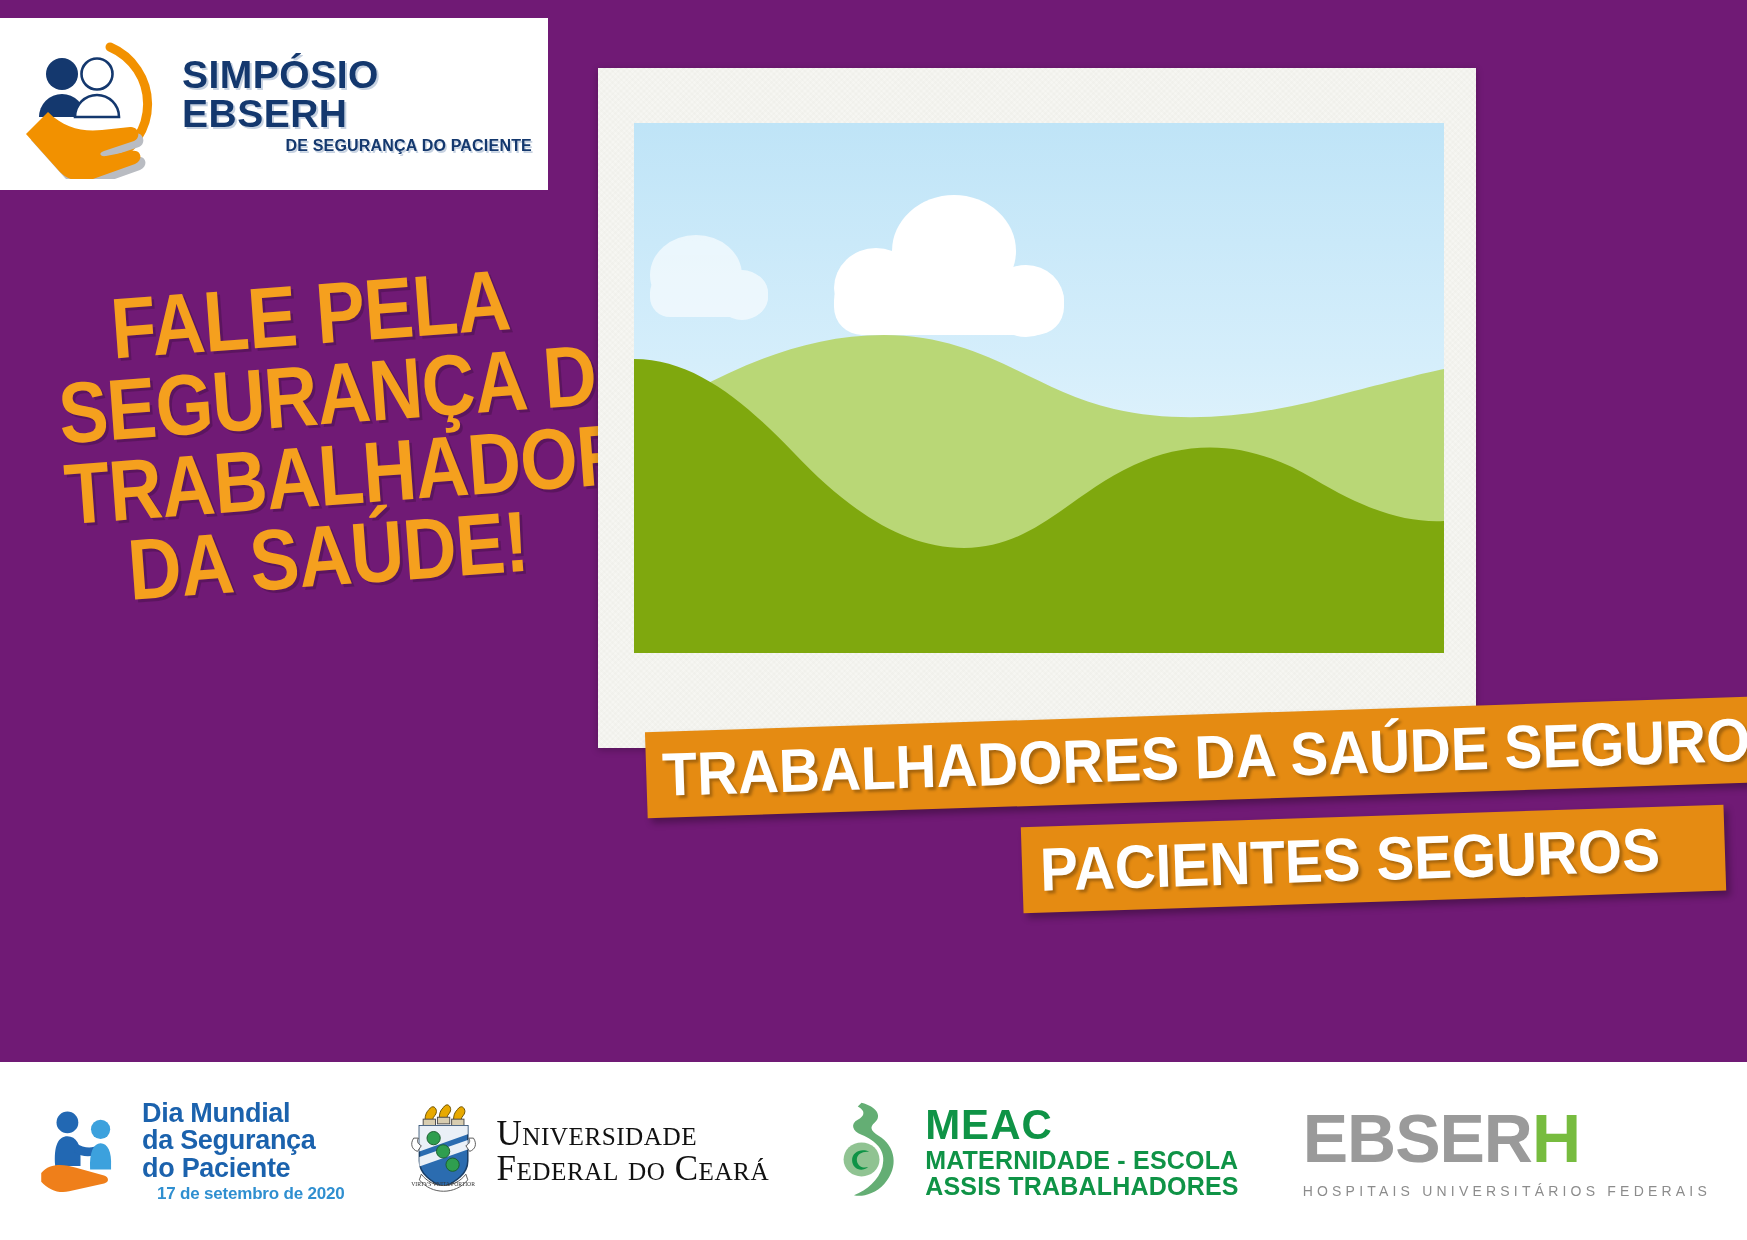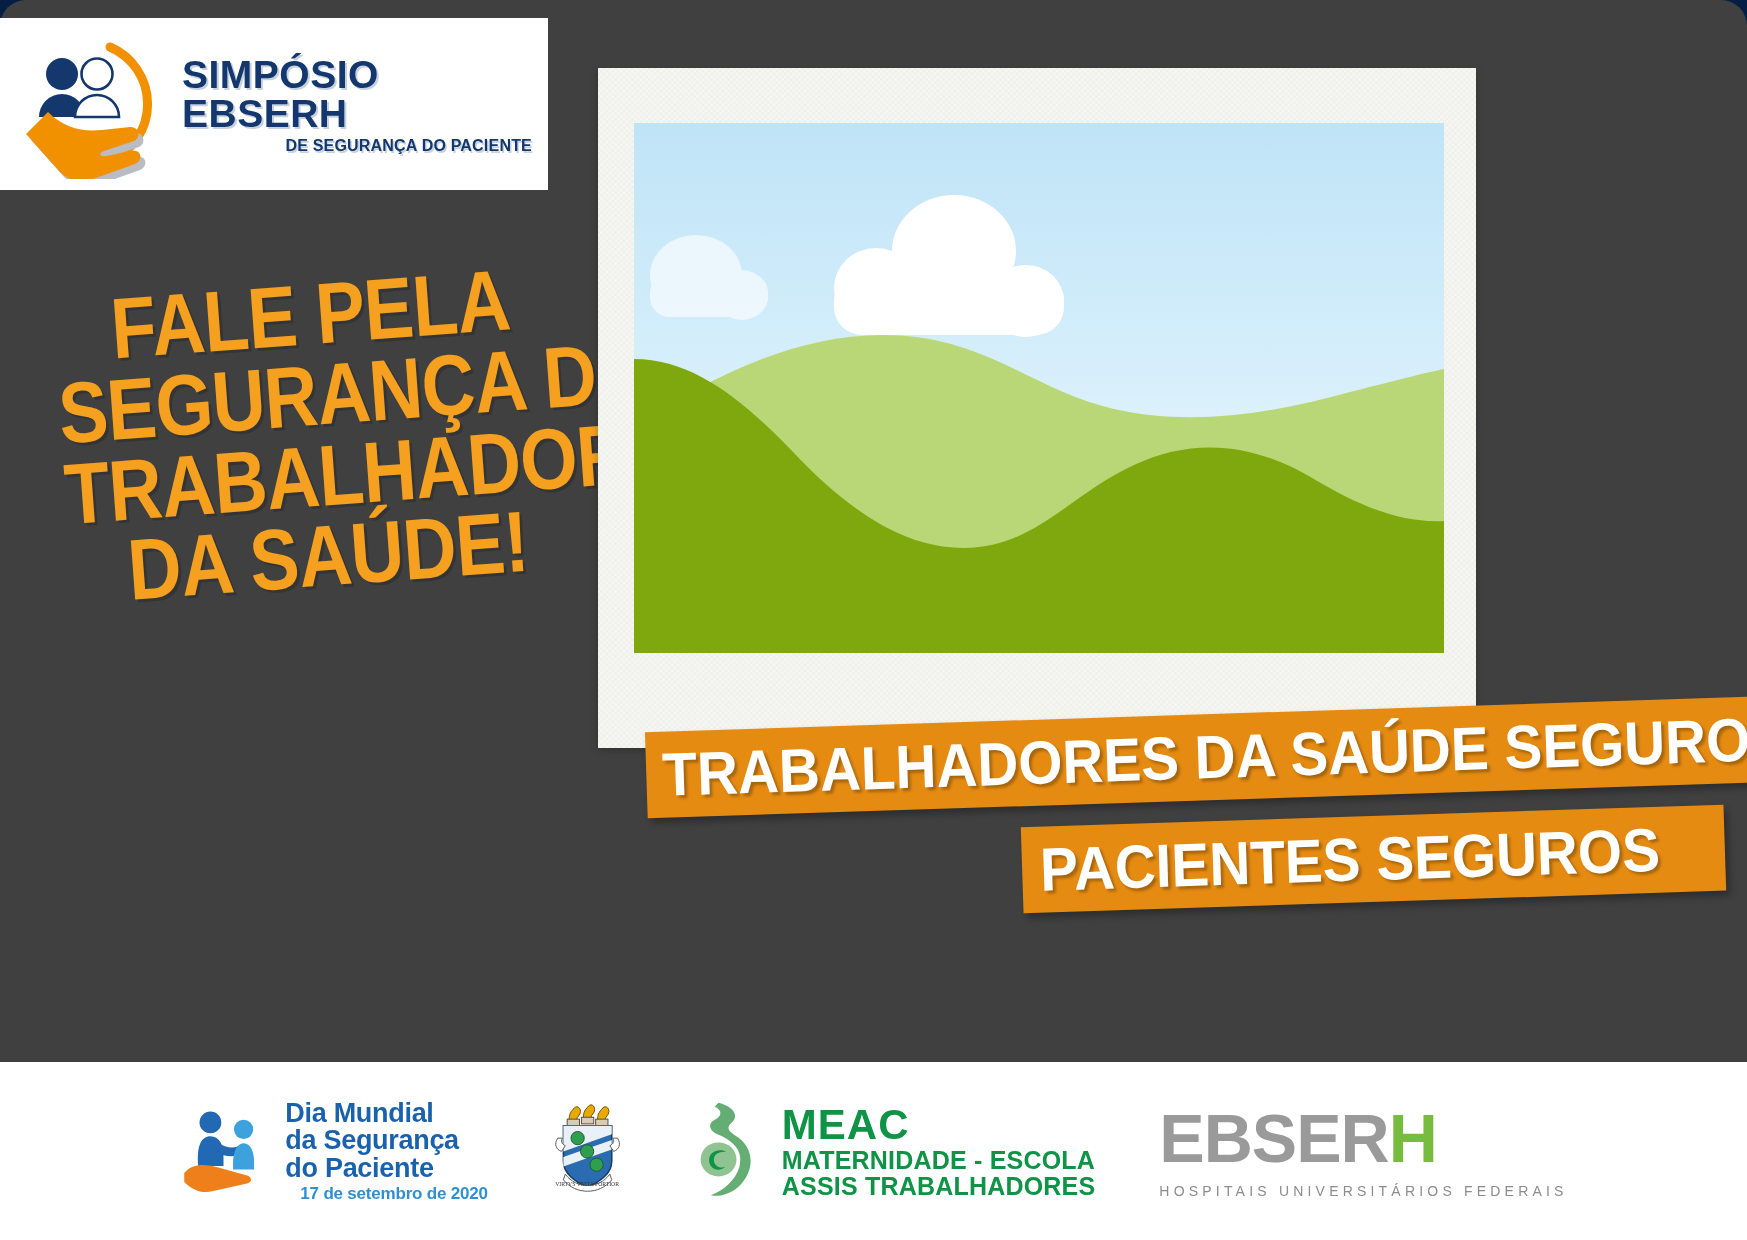--- a/index.html
+++ b/index.html
@@ -3,21 +3,21 @@
 <meta charset="utf-8">
 <style>
   html,body{margin:0;padding:0;}
   body{
     width:1747px;height:1240px;
     background:#041e45;
     font-family:"Liberation Sans",sans-serif;
     overflow:hidden;
     position:relative;
   }
-  .stage{position:absolute;inset:0;background:#404040;border-radius:26px;}
+  .stage{position:absolute;inset:0;background:#701a75;}
 
   
   .logo-card{
     position:absolute;left:0;top:18px;width:548px;height:172px;
     background:#ffffff;
     display:flex;align-items:center;
   }
   .logo-mark{
     position:relative;width:168px;height:150px;margin-left:14px;flex:0 0 auto;
   }
@@ -218,20 +218,24 @@
           <path d="M12 58 L63 40 L63 50 L12 68 Z" fill="#ffffff" opacity="0.9"></path>
           <circle cx="27" cy="38" r="7" fill="#2f9e4f" stroke="#1a5c2e" stroke-width="1"></circle>
           <circle cx="37" cy="52" r="7" fill="#2f9e4f" stroke="#1a5c2e" stroke-width="1"></circle>
           <circle cx="47" cy="66" r="7" fill="#2f9e4f" stroke="#1a5c2e" stroke-width="1"></circle>
           <path d="M6 38 c-4,6 -2,12 4,14 l4 -6 c-4,-2 -5,-5 -3,-8 z" fill="#fff" stroke="#555" stroke-width="1"></path>
           <path d="M69 38 c4,6 2,12 -4,14 l-4 -6 c4,-2 5,-5 3,-8 z" fill="#fff" stroke="#555" stroke-width="1"></path>
           <path d="M14 76 C26 92, 49 92, 61 76 L63 82 C50 98, 25 98, 12 82 Z" fill="#fff" stroke="#555" stroke-width="1"></path>
           <text x="37" y="88" font-size="6" text-anchor="middle" fill="#333" font-family="Liberation Serif, serif">VIRTVS VNITA FORTIOR</text>
         </svg>
       </span>
+      <div class="ufc-text">
+        <span class="ufc-1"><span>U</span><span class="sc">NIVERSIDADE</span></span>
+        <span class="ufc-2"><span>F</span><span class="sc">EDERAL</span>&nbsp;<span class="sc">DO</span>&nbsp;<span>C</span><span class="sc">EARÁ</span></span>
+      </div>
     </div>
 
     <div class="f-item">
       <span>
         <svg viewBox="0 0 80 110" width="76" height="104" aria-hidden="true">
           <path d="M30 6 C46 10, 52 20, 44 27 C 38 32, 40 36, 48 41 C 66 52, 70 74, 54 92 C 44 103, 30 106, 22 104 C 36 98, 48 88, 52 74 C 57 56, 44 46, 30 40 C 20 36, 18 28, 26 24 C 34 20, 34 14, 26 10 Z" fill="#49a05c" opacity="0.85"></path>
           <ellipse cx="30" cy="66" rx="19" ry="18" fill="#7db87f" opacity="0.85"></ellipse>
           <path d="M38 58 C30 54, 20 58, 20 67 C 20 76, 30 80, 37 74 C 30 76, 25 72, 25 66 C 25 60, 32 57, 38 58 Z" fill="#0f9346"></path>
         </svg>
       </span>

